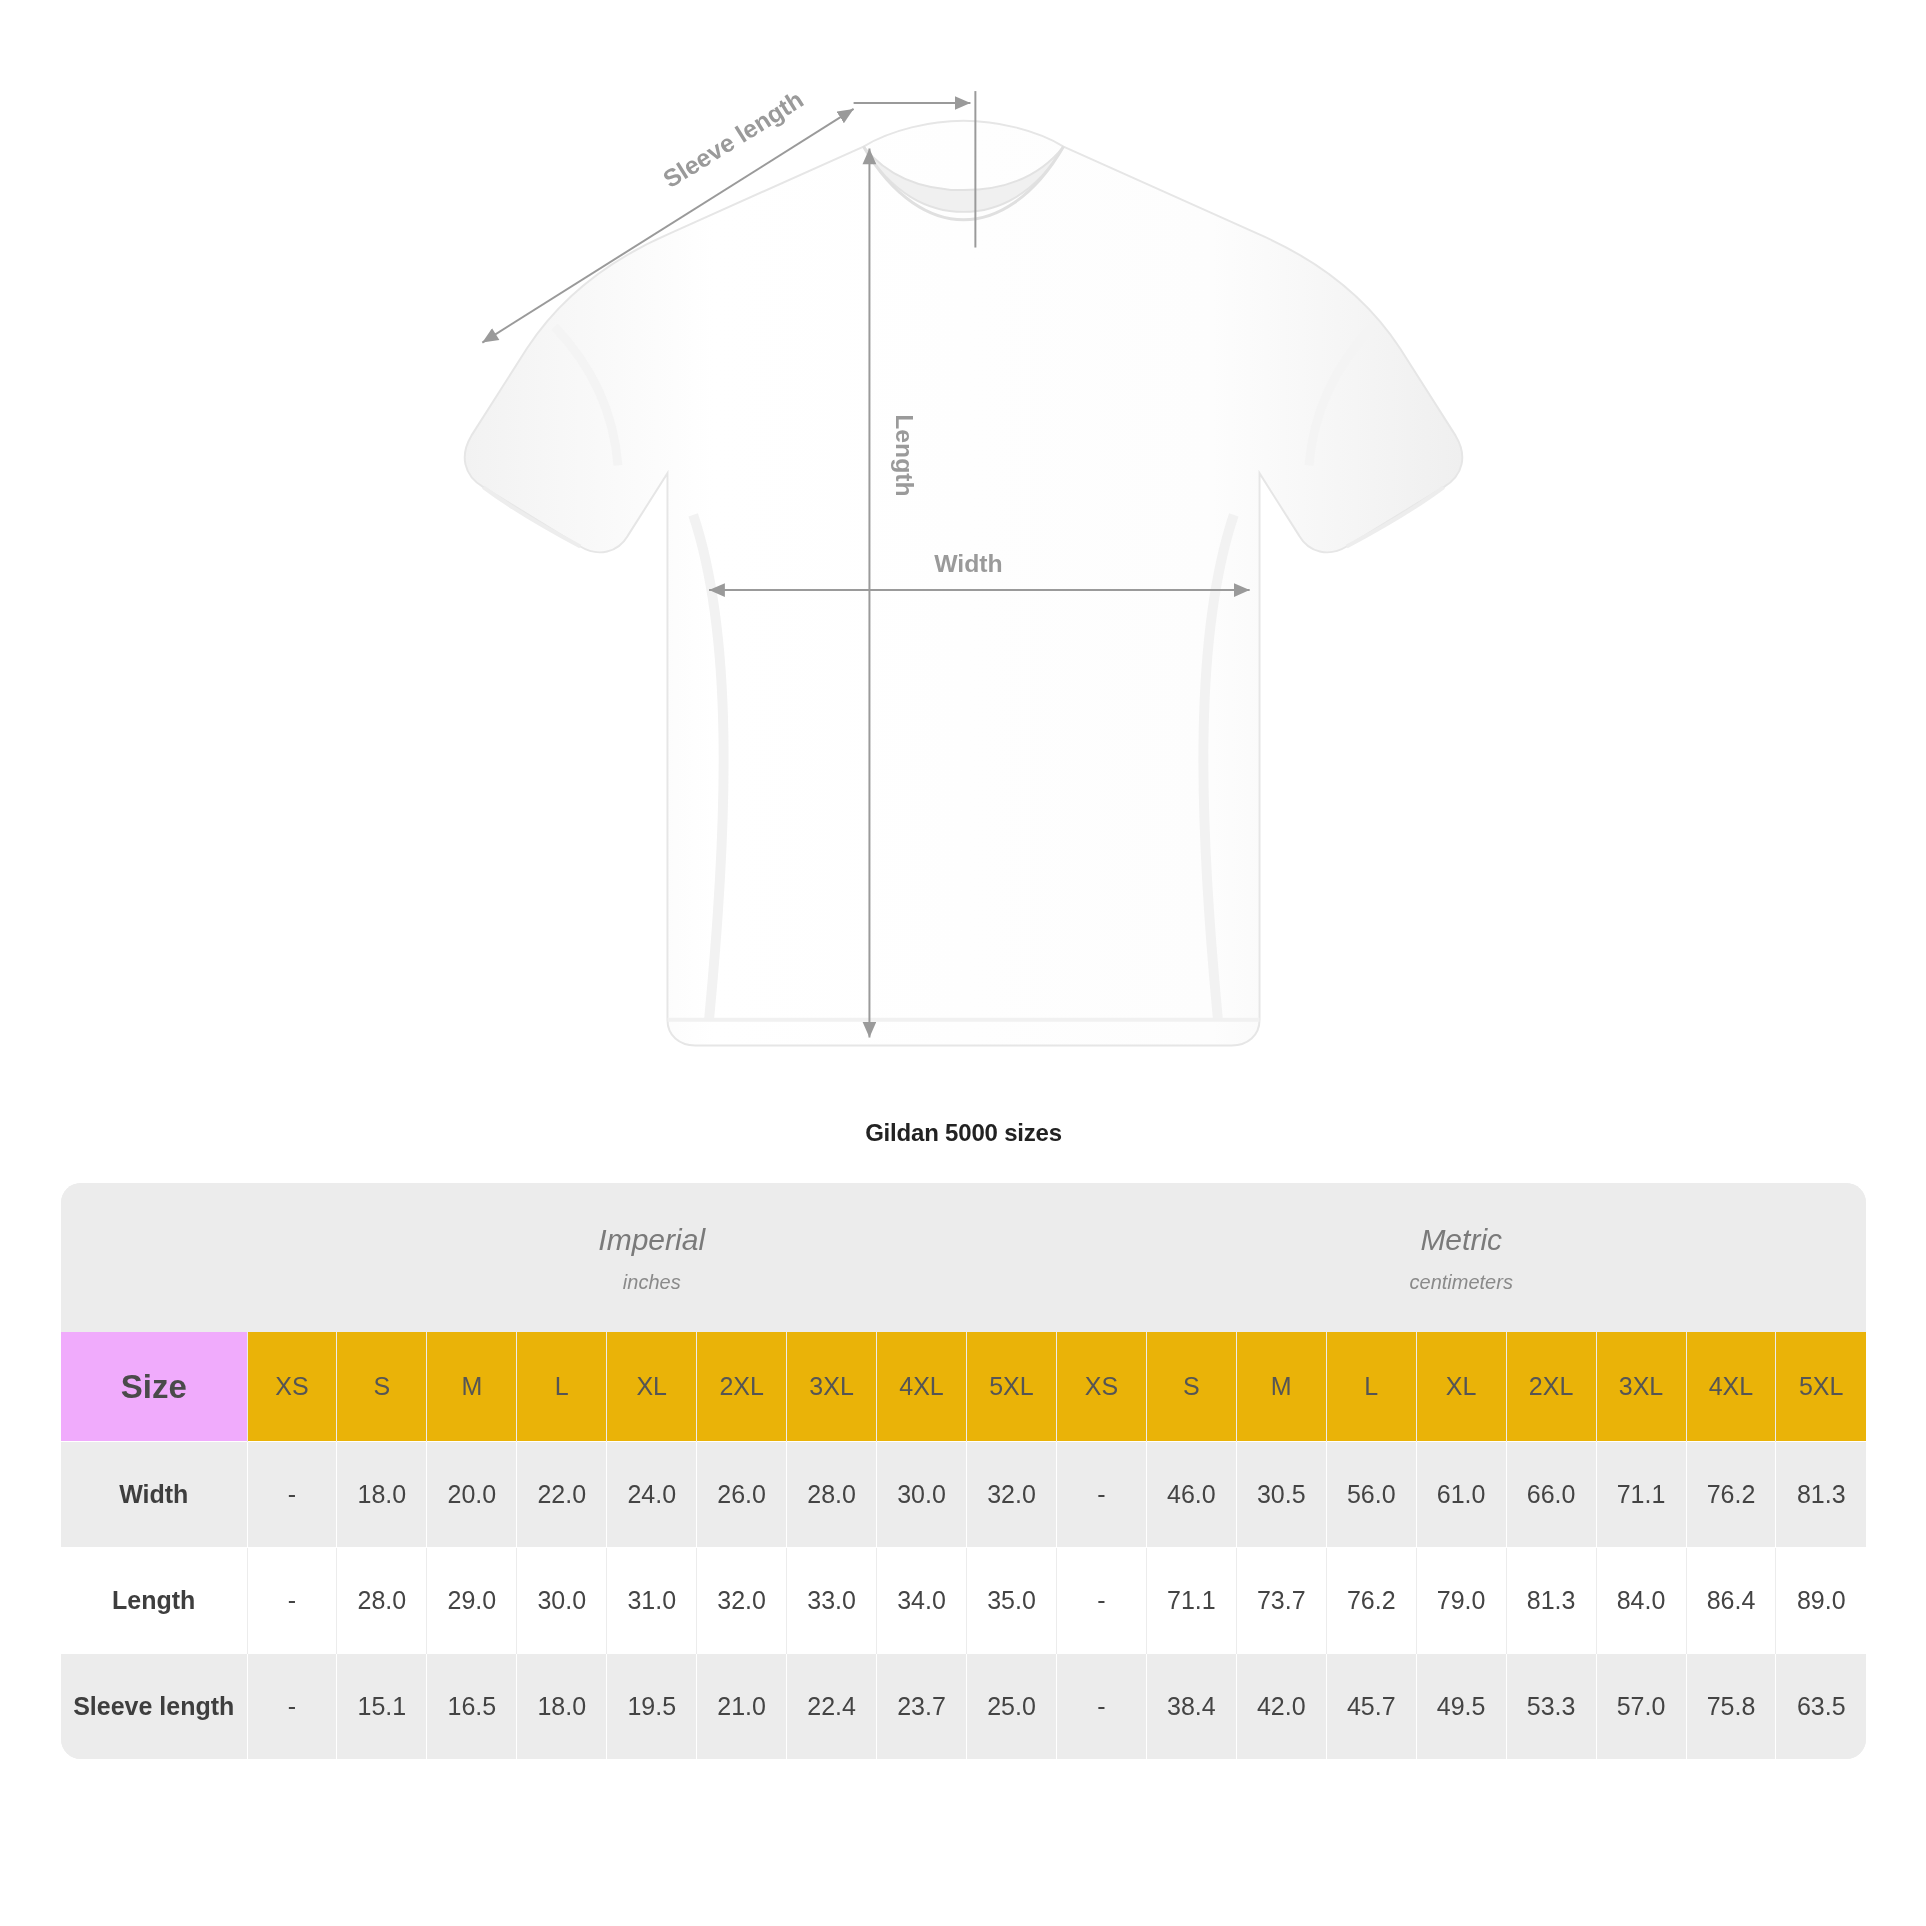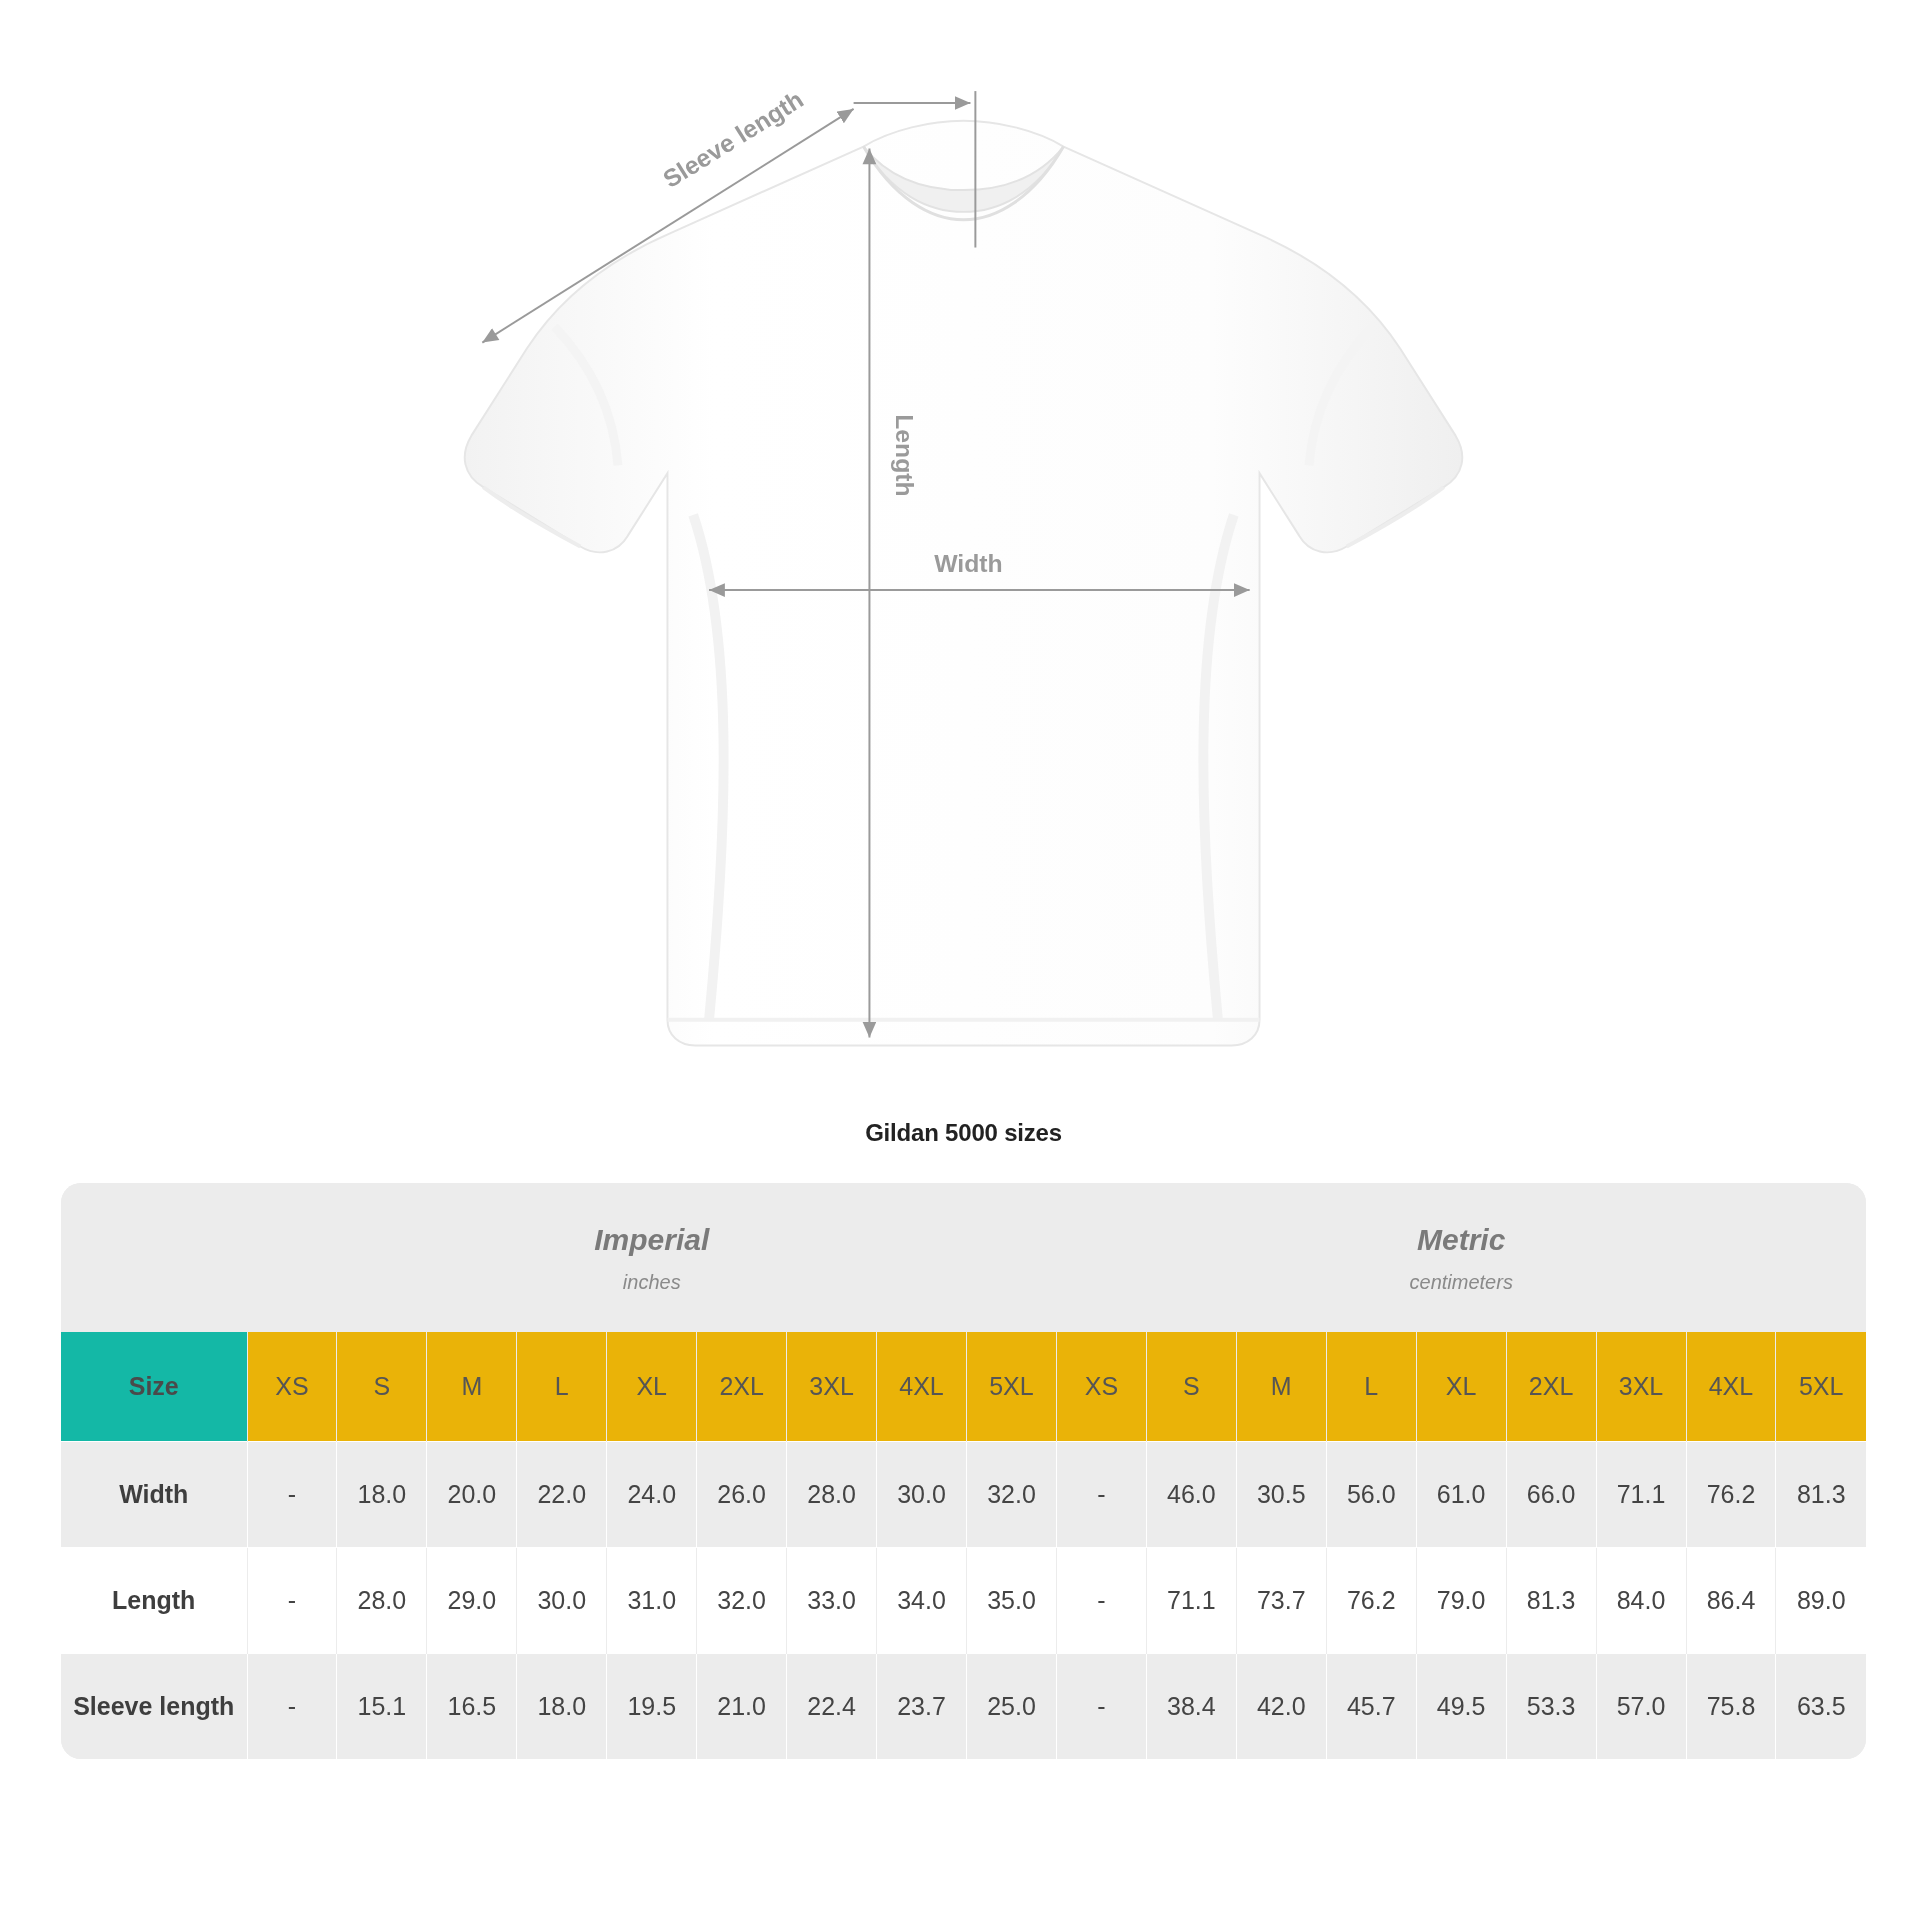--- a/index.html
+++ b/index.html
@@ -63,43 +63,43 @@
   }
   
   .unit-row td {
     height: 147px;
     background: #ececec;
     border: none;
   }
   .unit-name {
     font-size: 30px;
     font-style: italic;
-    font-weight: bold;
+    font-weight: normal;
     color: #7a7a7a;
     line-height: 1.25;
   }
   .unit-sub {
     font-size: 20px;
     font-style: italic;
     color: #8a8a8a;
     margin-top: 12px;
   }
   
   .size-row td {
     height: 107px;
     background: #eab308;
     font-size: 25px;
     color: #555555;
     border-right: 1px solid #ececec;
   }
   .size-row td.rowlabel {
     font-weight: bold;
     color: #4a4a4a;
-    font-size: 25px;
-    background: #14b8a6;
+    font-size: 33px;
+    background: #f0abfc;
   }
   .size-row td:last-child { border-right: none; }
 
   .data-row td {
     height: 103px;
     font-size: 25px;
     color: #444444;
     border-right: 1px solid #ffffff;
     border-top: 1px solid #ffffff;
   }

